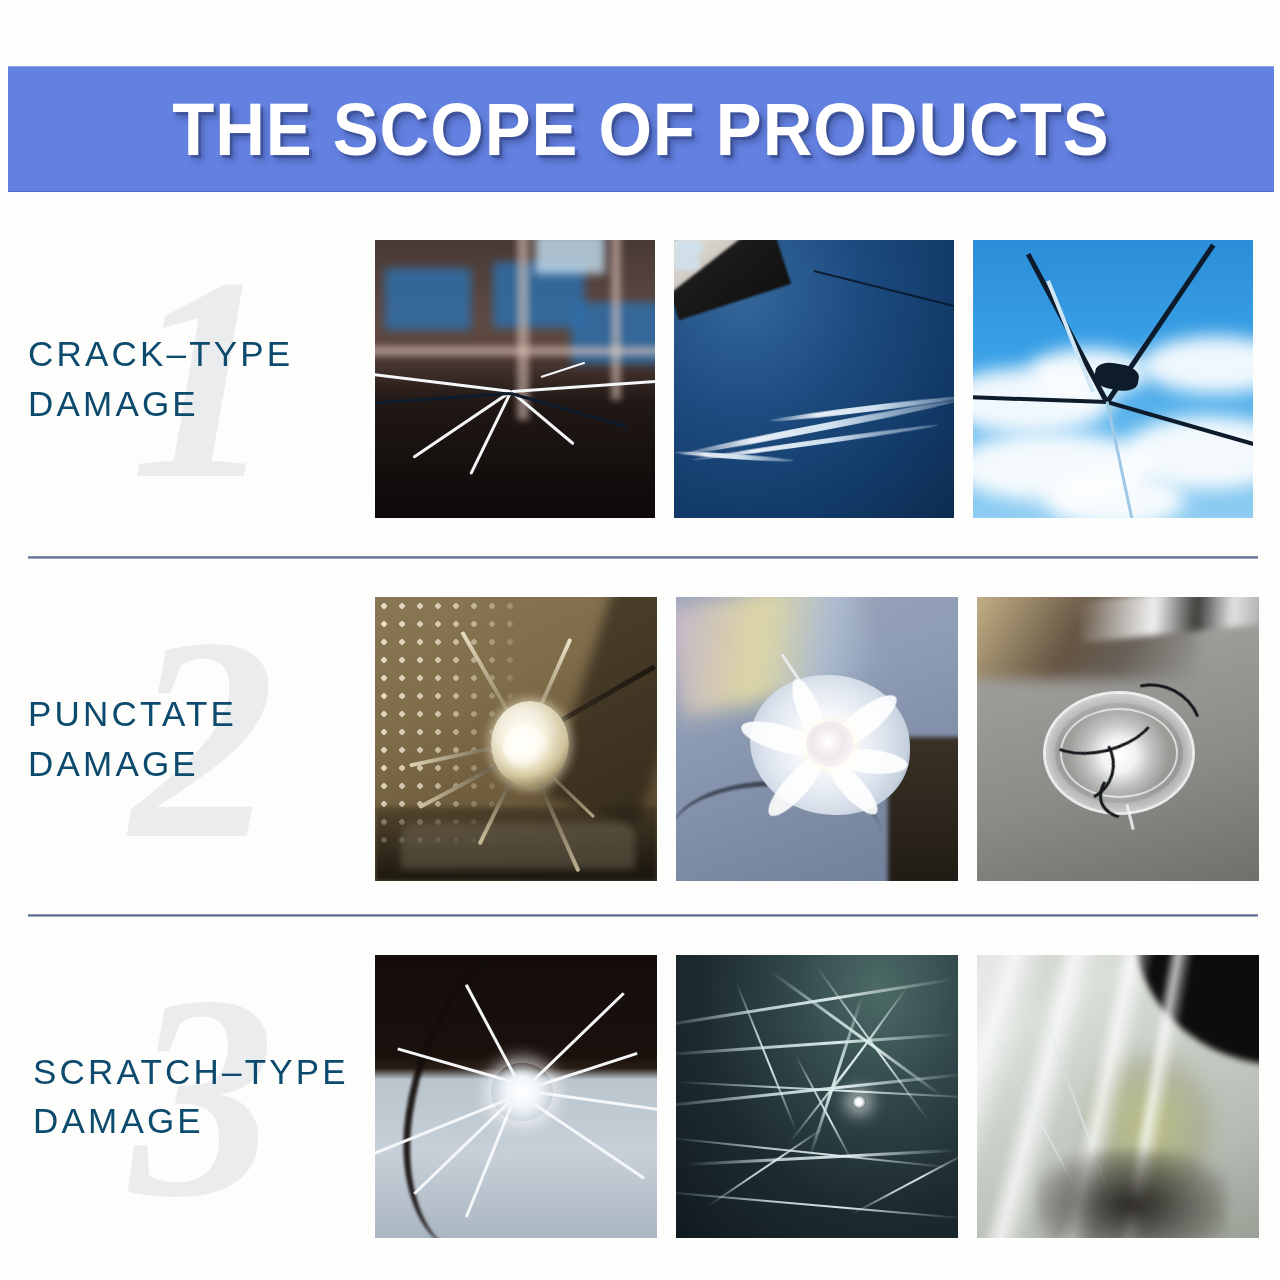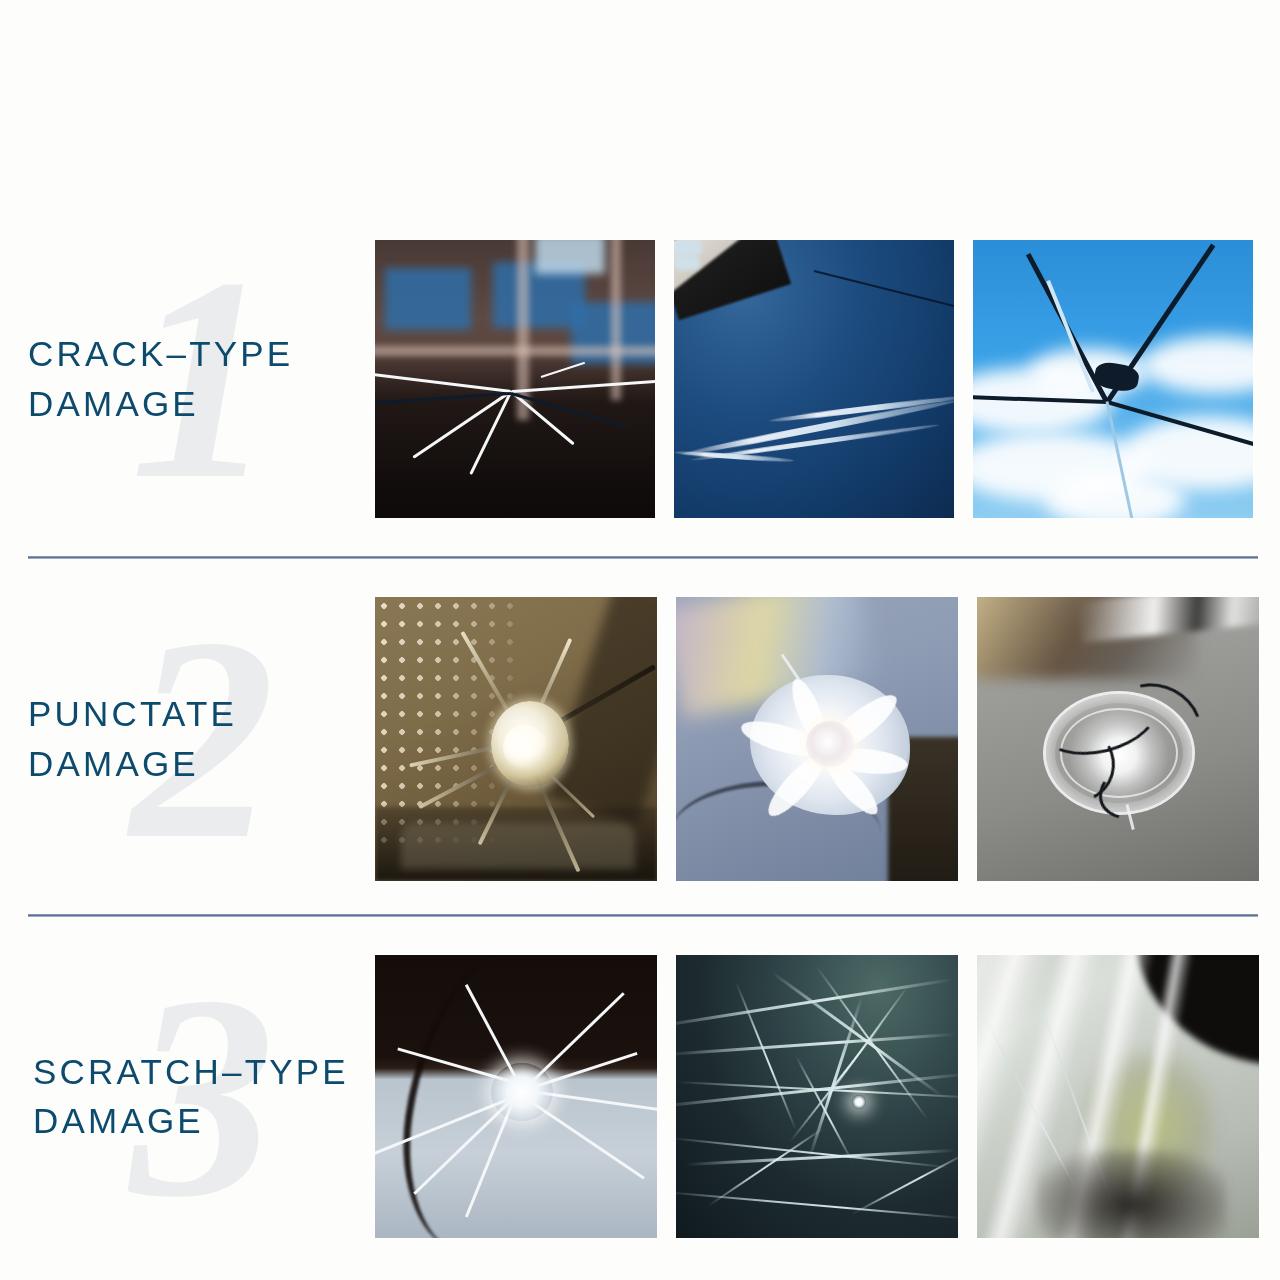--- a/index.html
+++ b/index.html
@@ -285,20 +285,23 @@
     background: linear-gradient(180deg, #9aa7c4 0%, #5f6f96 50%, #c3cbdc 100%);
   }
   .divider-1 { top: 556px; }
   .divider-2 { top: 914px; }
 </style>
 </head>
 <body>
 
 <div class="page">
 
+  <div class="banner">
+    <div class="banner-title">THE SCOPE OF PRODUCTS</div>
+  </div>
 
   <div class="row row-1">
 
     <div class="label-zone">
       <div class="watermark">1</div>
       <div class="row-label">CRACK–TYPE
 DAMAGE</div>
     </div>
 
     <div class="tiles">

